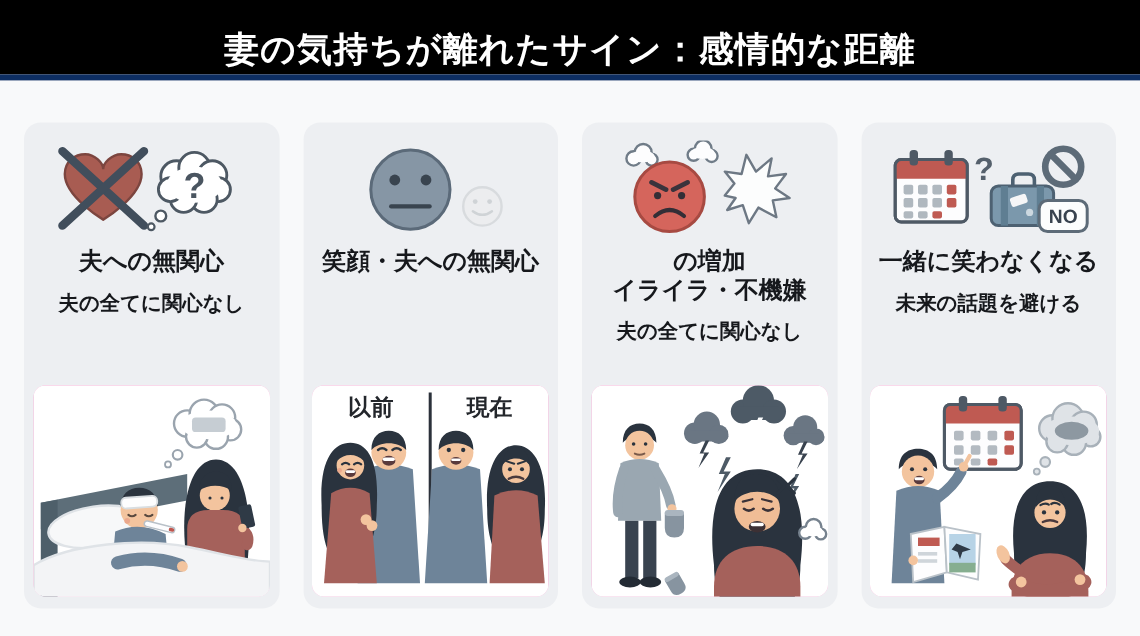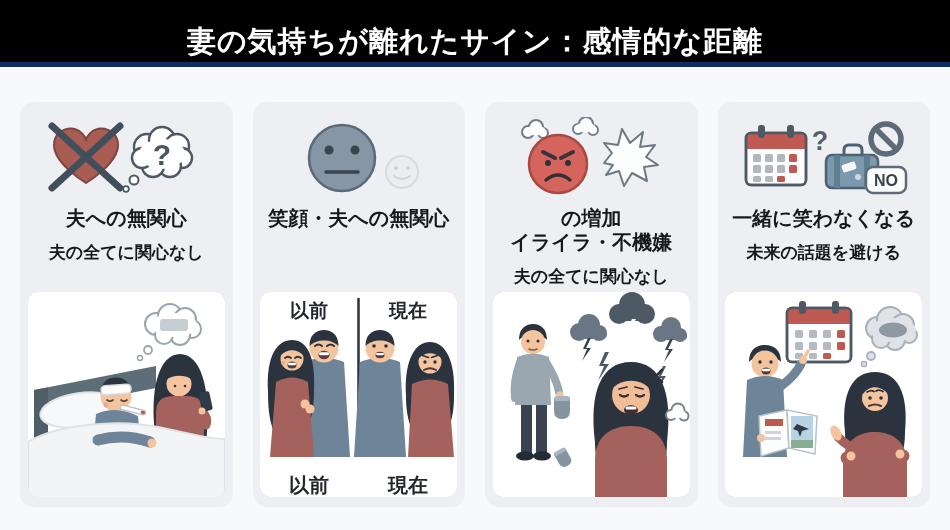--- a/index.html
+++ b/index.html
@@ -32,21 +32,21 @@
     margin:4px 0 0; font-size:20px; font-weight:bold; text-align:center;
     line-height:1.2; color:#16181c;
   }
   .title span { display:block; }
   .title span:empty { display:none; }
   .subtitle {
     margin:11px 0 0; font-size:17px; font-weight:bold; text-align:center;
     color:#16181c;
   }
   .illo {
-    margin-top:auto; width:197px; height:205px; background:#f9a8d4;
+    margin-top:auto; width:197px; height:176px; background:#f9a8d4;
     border-radius:10px; overflow:hidden;
   }
   .illo svg { display:block; }
 </style>
 </head>
 <body>
 
 <div class="header">
   <h1>妻の気持ちが離れたサイン：感情的な距離</h1>
 </div>

